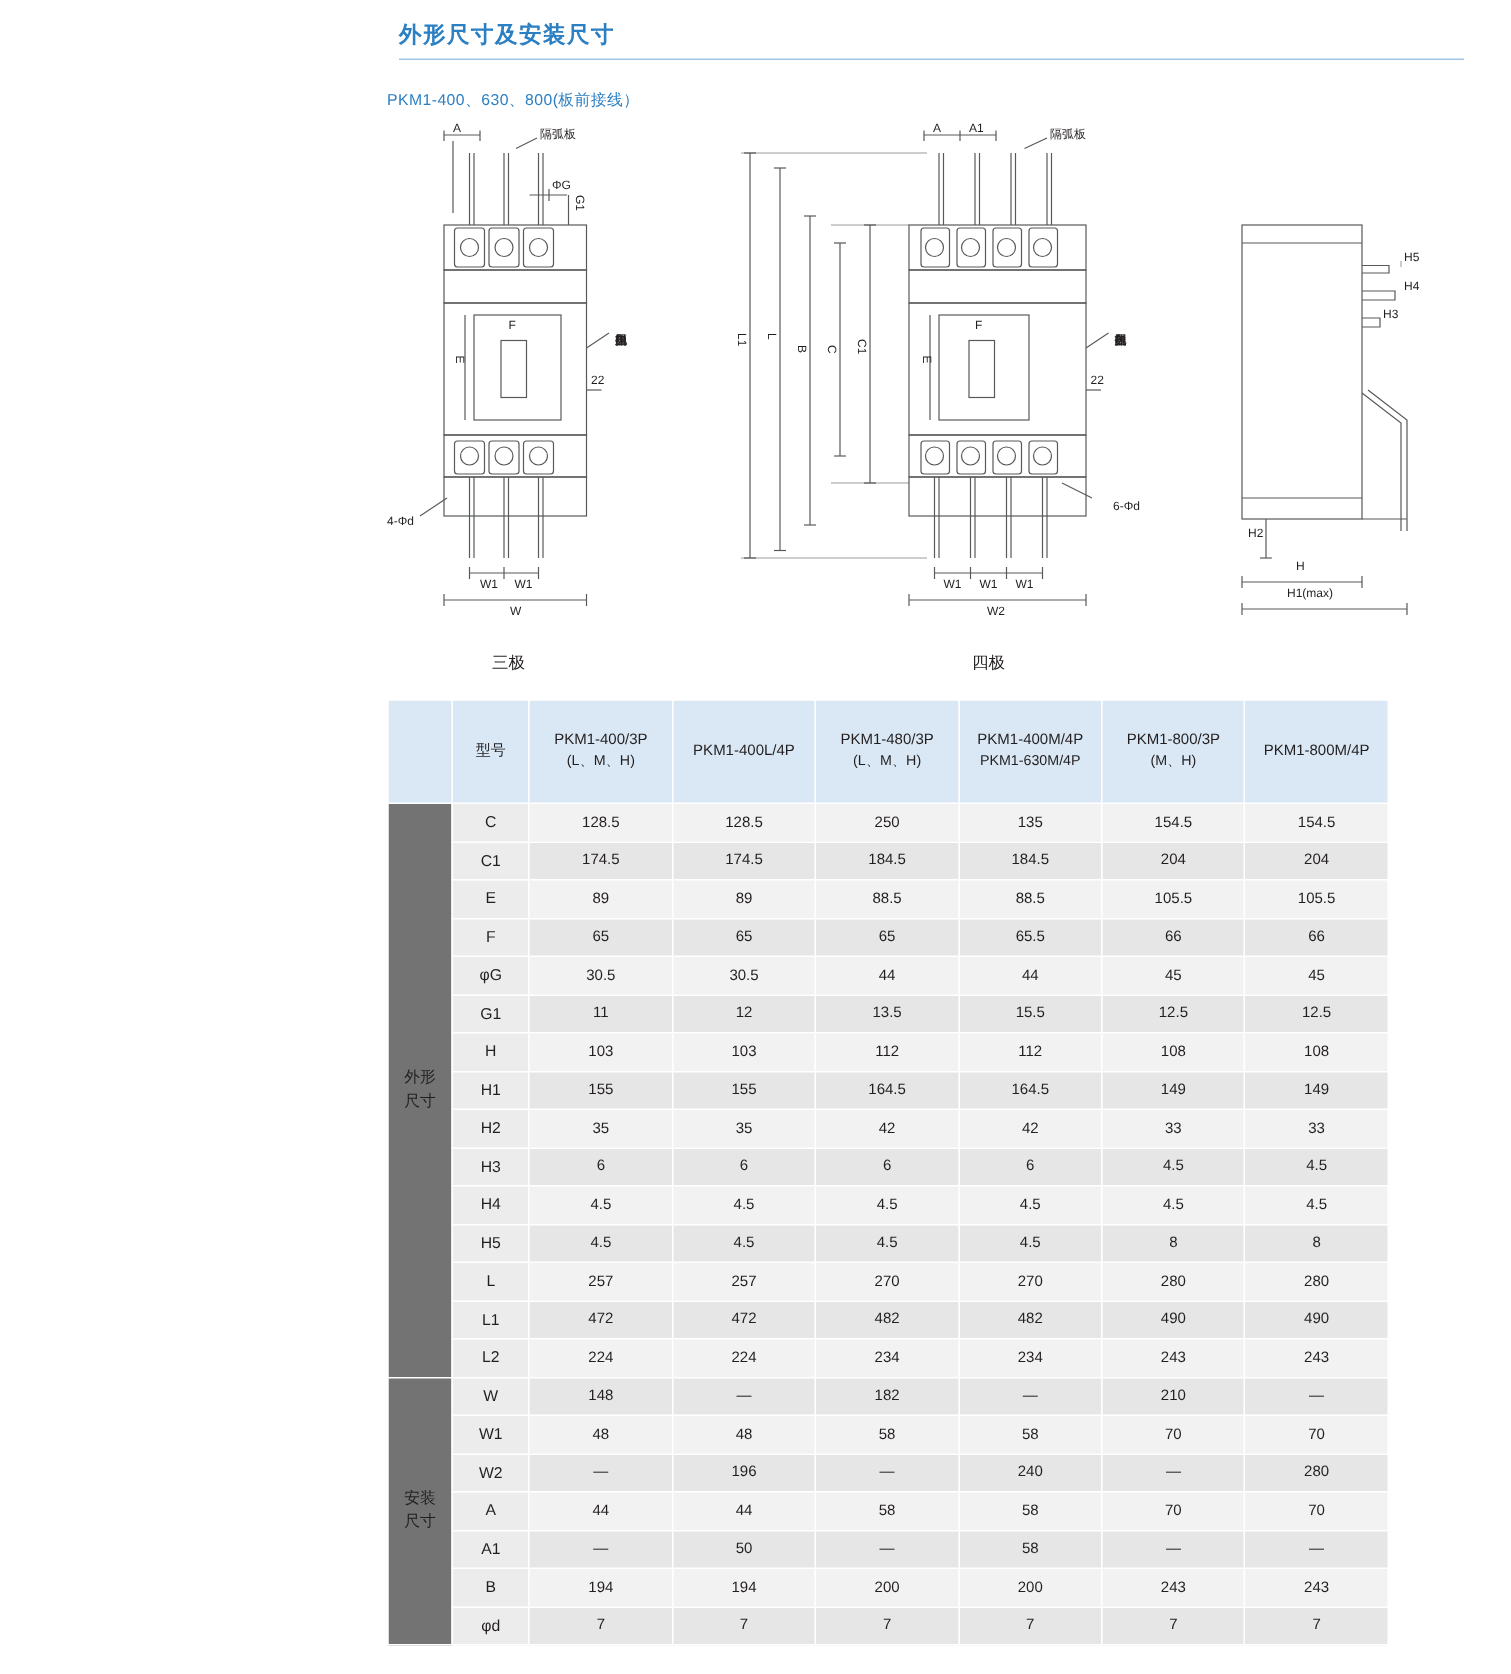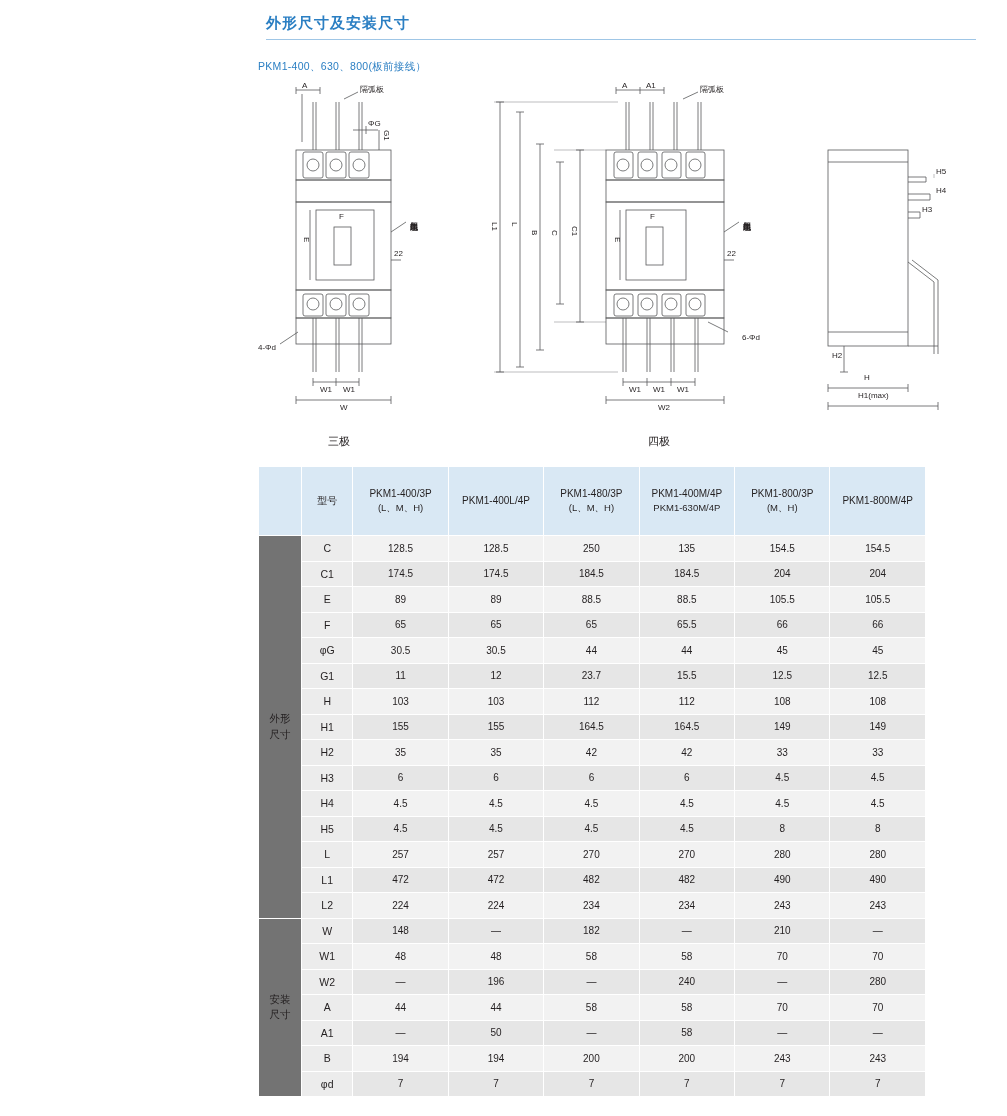--- a/index.html
+++ b/index.html
@@ -433,21 +433,21 @@
             <td class="val">30.5</td>
             <td class="val">44</td>
             <td class="val">44</td>
             <td class="val">45</td>
             <td class="val">45</td>
           </tr>
           <tr class="even">
             <td class="rowlabel">G1</td>
             <td class="val">11</td>
             <td class="val">12</td>
-            <td class="val">23.7</td>
+            <td class="val">13.5</td>
             <td class="val">15.5</td>
             <td class="val">12.5</td>
             <td class="val">12.5</td>
           </tr>
           <tr class="odd">
             <td class="rowlabel">H</td>
             <td class="val">103</td>
             <td class="val">103</td>
             <td class="val">112</td>
             <td class="val">112</td>

